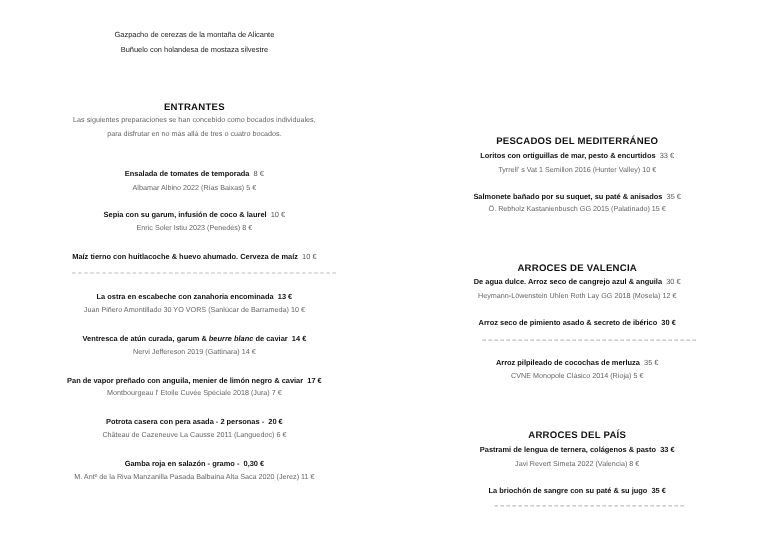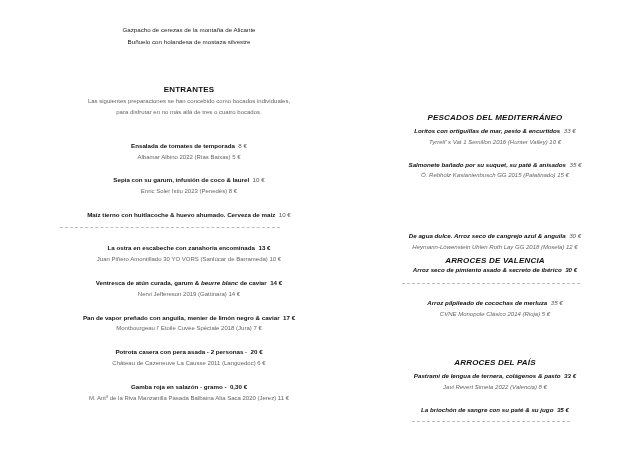--- a/index.html
+++ b/index.html
@@ -1,20 +1,20 @@
 <!DOCTYPE html>
 <html><head>
   <meta charset="utf-8">
   <style>
     html, body { margin: 0; padding: 0; background: #ffffff; }
     body { width: 640px; height: 453px; position: relative; overflow: hidden;
            font-family: "Liberation Sans", sans-serif; color: #1a1a1a; }
     .abs { position: absolute; text-align: center; white-space: nowrap; }
-    .col-left { left: 44px; width: 290px; }
-    .col-right { left: 370px; width: 250px; font-style: italic; }
+    .col-left { left: 17px; width: 290px; }
+    .col-right { left: 356px; width: 250px; }
     .intro { font-size: 6.2px; color: #222; }
     .heading { font-size: 8px; font-weight: bold; letter-spacing: 0.2px; color: #111; }
     .desc { font-size: 6px; color: #666; }
     .dish { font-size: 6.2px; font-weight: bold; color: #111; }
     .price { font-weight: normal; color: #555; }
     .price-b { font-weight: bold; color: #111; }
     .wine { font-size: 6px; color: #666; }
     .divider { position: absolute; height: 0; border-top: 1px dashed #bdbdbd; }
     em { font-style: italic; }
   </style>
@@ -53,21 +53,21 @@
 <div class="abs col-left dish" style="top:383px;"><span>Gamba roja en salazón - gramo -</span>&nbsp; <span class="price-b">0,30 €</span></div>
 <div class="abs col-left wine" style="top:395px;">M. Antº de la Riva Manzanilla Pasada Balbaina Alta Saca 2020 (Jerez)  11 €</div>
 
 <div class="abs col-right heading" style="top:113px;">PESCADOS DEL MEDITERRÁNEO</div>
 <div class="abs col-right dish" style="top:127px;"><span>Loritos con ortiguillas de mar, pesto &amp; encurtidos</span>&nbsp; <span class="price">33 €</span></div>
 <div class="abs col-right wine" style="top:139px;">Tyrrell' s Vat 1 Semillon 2016 (Hunter Valley)  10 €</div>
 
 <div class="abs col-right dish" style="top:161px;"><span>Salmonete bañado por su suquet, su paté &amp; anisados</span>&nbsp; <span class="price">35 €</span></div>
 <div class="abs col-right wine" style="top:172px;">Ö. Rebholz Kastanienbusch GG 2015 (Palatinado)  15 €</div>
 
-<div class="abs col-right heading" style="top:219px;margin-top:37px;">ARROCES DE VALENCIA</div>
+<div class="abs col-right heading" style="top:219px;">ARROCES DE VALENCIA</div>
 <div class="abs col-right dish" style="top:232px;"><span>De agua dulce. Arroz seco de cangrejo azul &amp; anguila</span>&nbsp; <span class="price">30 €</span></div>
 <div class="abs col-right wine" style="top:244px;">Heymann-Löwenstein Uhlen Roth Lay GG 2018 (Mosela)  12 €</div>
 
 <div class="abs col-right dish" style="top:266px;"><span>Arroz seco de pimiento asado &amp; secreto de ibérico</span>&nbsp; <span class="price-b">30 €</span></div>
 
 <div class="divider" style="left:402px; width:178px; top:283px;"></div>
 
 <div class="abs col-right dish" style="top:299px;"><span>Arroz pilpileado de cocochas de merluza</span>&nbsp; <span class="price">35 €</span></div>
 <div class="abs col-right wine" style="top:311px;">CVNE Monopole Clásico 2014 (Rioja)  5 €</div>
 

